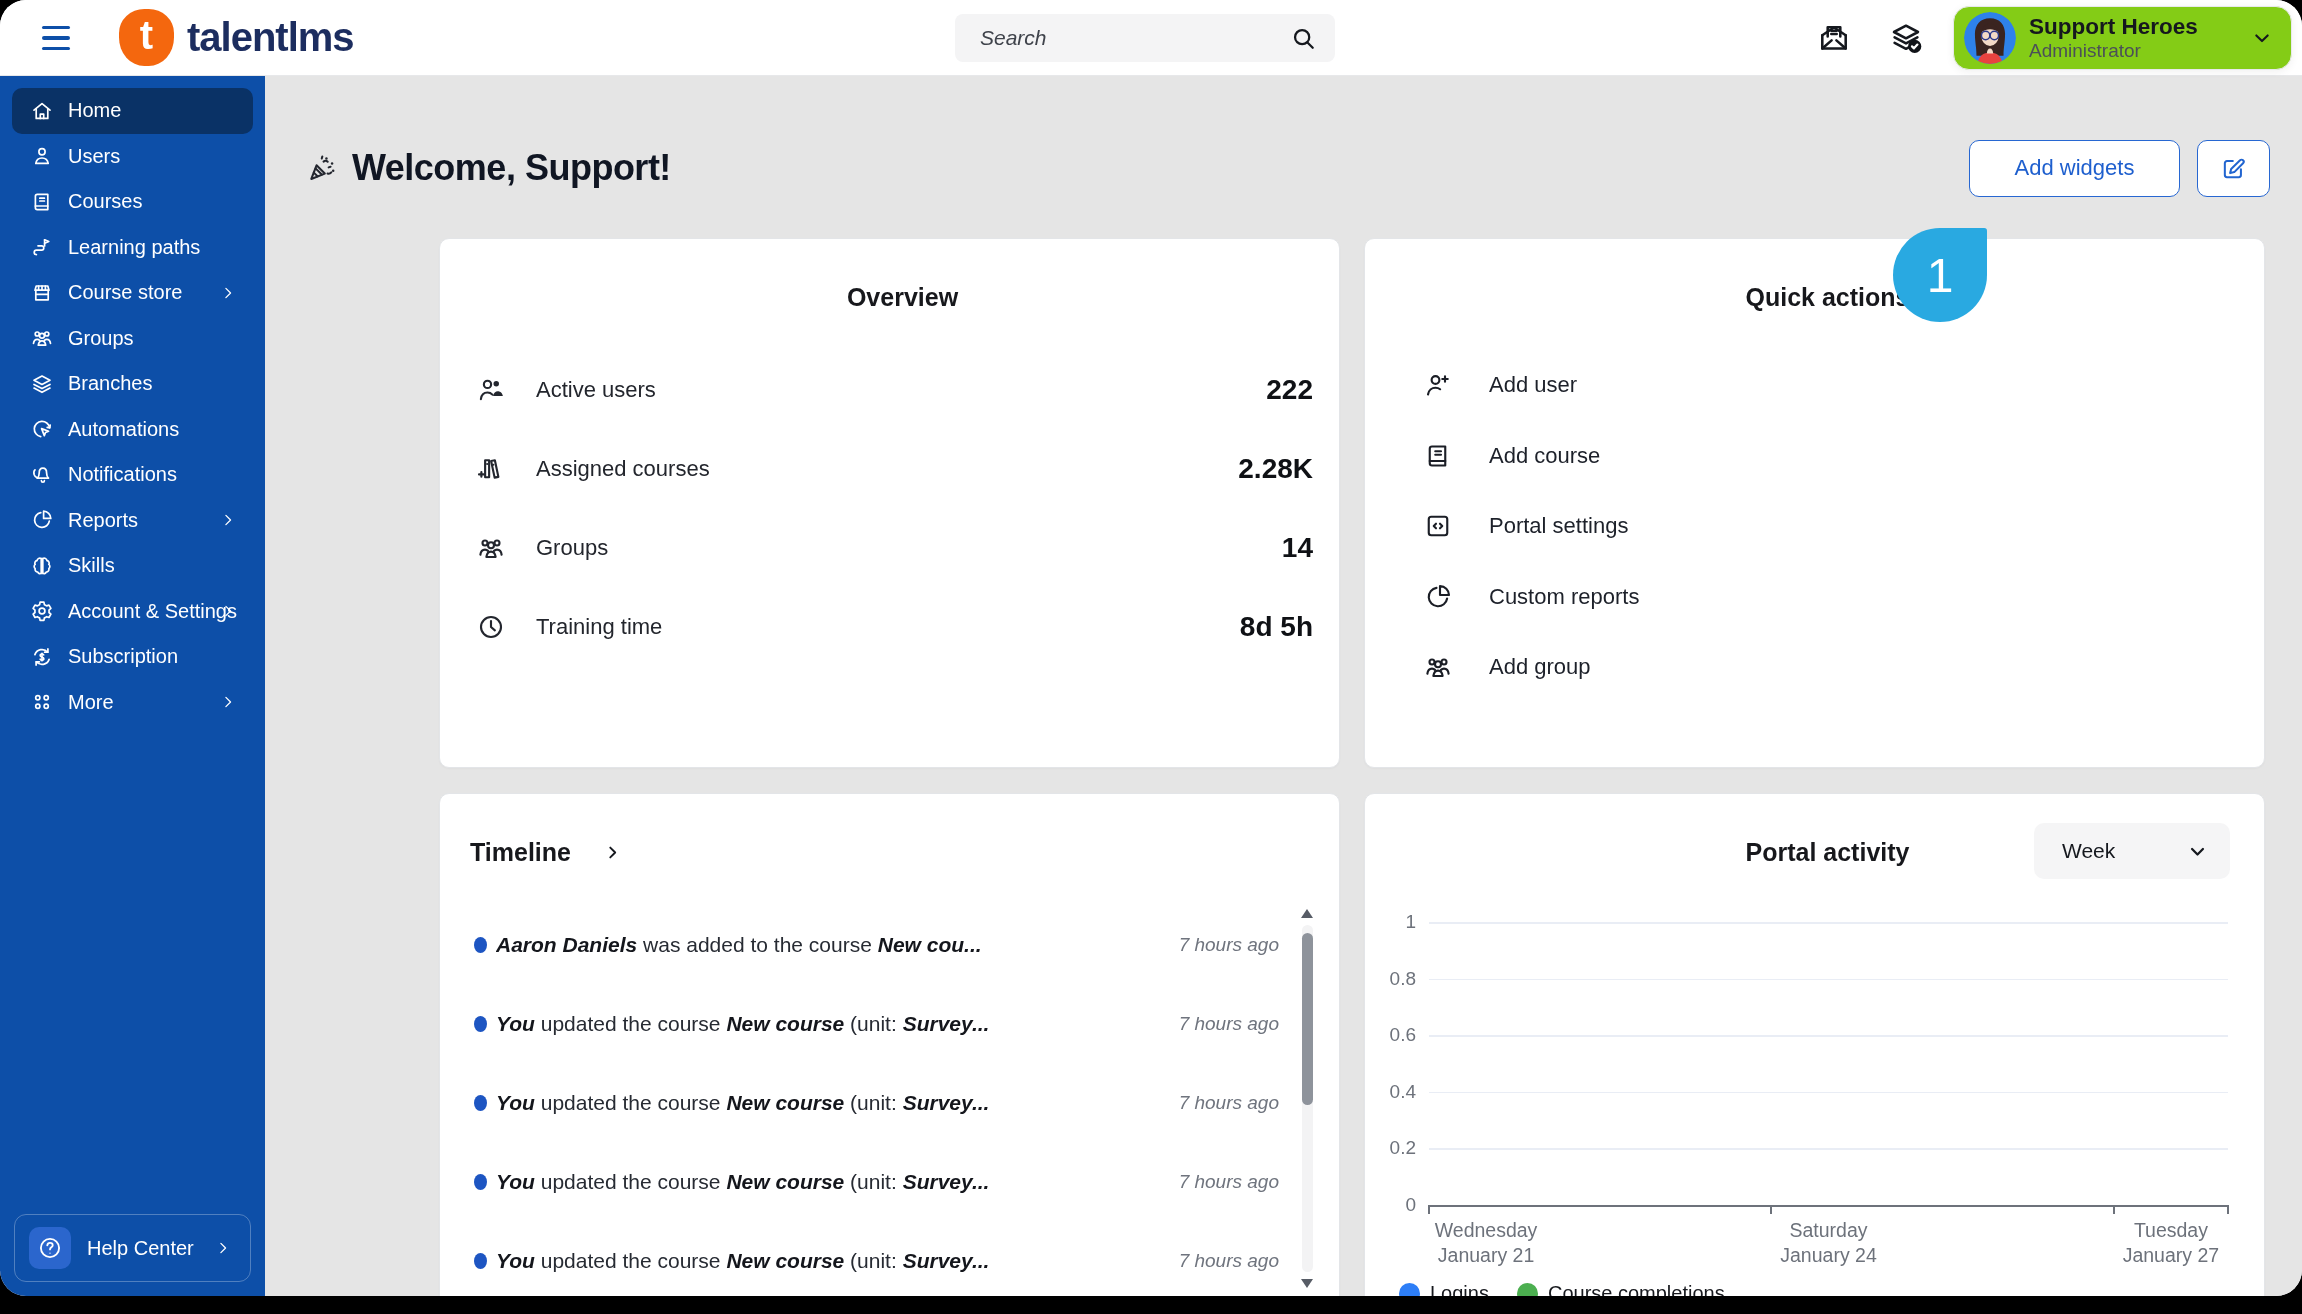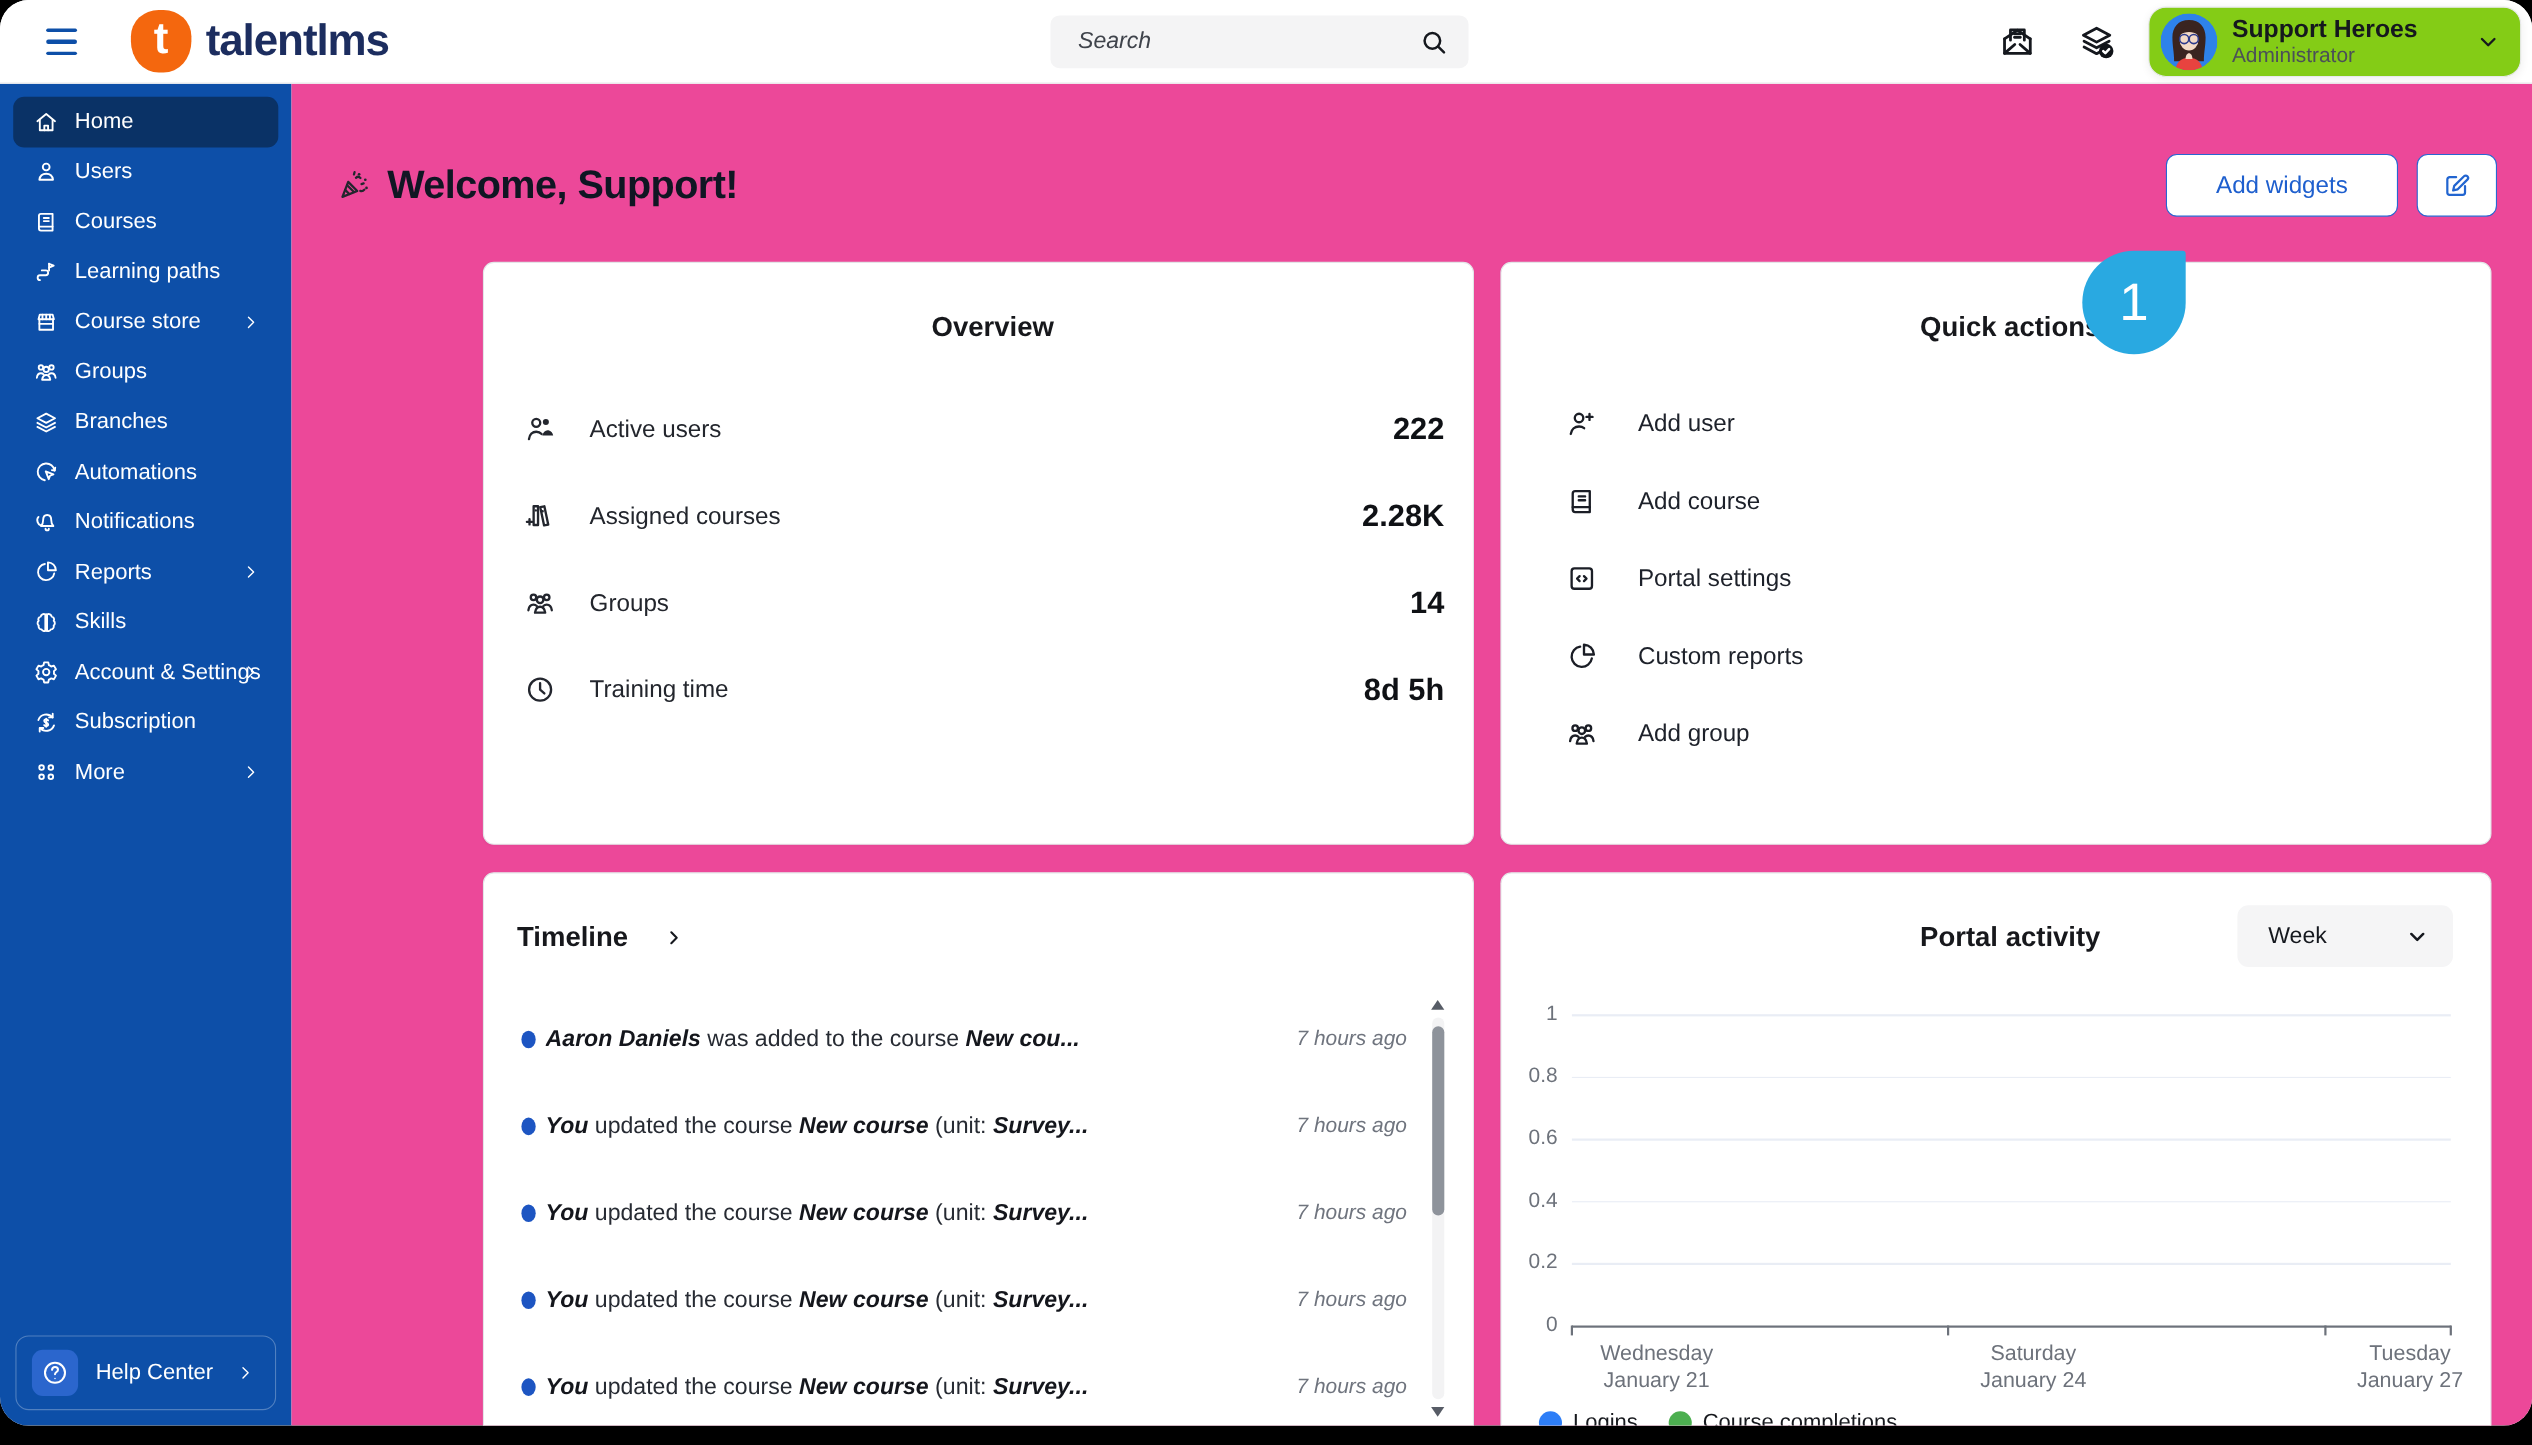--- a/index.html
+++ b/index.html
@@ -36,21 +36,21 @@
   .nav-label { margin-left:14px; font-size:20px; font-weight:500; white-space:nowrap; }
   .nav-item .chev { position:absolute; right:16px; width:18px; height:18px; }
   .icn svg { width:100%; height:100%; display:block; }
   .help-box { margin:14px; border:1px solid rgba(255,255,255,.28); border-radius:12px; padding:12px 14px; display:flex; align-items:center; position:relative; color:#fff; cursor:pointer; }
   .help-ico { width:42px; height:42px; border-radius:10px; background:#2b66cd; display:flex; align-items:center; justify-content:center; }
   .help-ico .icn { width:26px; height:26px; }
   .help-label { margin-left:16px; font-size:20px; font-weight:500; }
   .help-box .chev { position:absolute; right:18px; width:18px; height:18px; }
 
   
-  .main { position:absolute; top:76px; left:265px; right:0; bottom:0; background:#ec4899; }
+  .main { position:absolute; top:76px; left:265px; right:0; bottom:0; background:#e5e5e5; }
   .welcome-row { position:absolute; top:62px; left:40px; right:32px; height:60px; display:flex; align-items:center; }
   .party { width:33px; height:33px; color:#23262e; margin-right:14px; }
   .party svg { width:100%; height:100%; }
   .welcome-title { font-size:36px; font-weight:800; color:#101623; letter-spacing:-.5px; }
   .hdr-actions { margin-left:auto; display:flex; gap:17px; }
   .btn-outline { height:57px; border:1.6px solid #2767d2; border-radius:10px; background:#fff; color:#1e5fce; font-size:22px; font-family:inherit; cursor:pointer; display:flex; align-items:center; justify-content:center; }
   .btn-addwidgets { width:211px; }
   .btn-edit { width:73px; }
   .btn-edit svg { width:27px; height:27px; }
 
@@ -92,21 +92,21 @@
 
   .week-select { position:absolute; right:34px; top:29px; width:196px; height:56px; background:#f5f5f6; border-radius:10px; display:flex; align-items:center; padding:0 22px 0 28px; cursor:pointer; }
   .week-label { font-size:21px; color:#15181e; }
   .week-select .chev-down { margin-left:auto; width:21px; height:21px; color:#15181e; }
 
   .plot { position:absolute; left:64px; right:36px; top:128px; height:283px; }
   .gridline { position:absolute; left:0; right:0; height:1.5px; background:#e9edf5; }
   .gridline.axis { height:2px; background:#6d727b; }
   .ylab { position:absolute; left:-13px; transform:translate(-100%,-50%); font-size:19px; color:#6d727b; }
   .xtick { position:absolute; top:100%; width:2px; height:9px; background:#6d727b; transform:translateX(-1px); }
-  .xlab { position:absolute; top:calc(100% + 13px); transform:translateX(-50%); text-align:center; font-size:19.5px; line-height:1.3; color:#6d727b; white-space:nowrap;margin-left:20px; }
+  .xlab { position:absolute; top:calc(100% + 13px); transform:translateX(-50%); text-align:center; font-size:19.5px; line-height:1.3; color:#6d727b; white-space:nowrap; }
   .legend { position:absolute; left:34px; top:488px; display:flex; gap:28px; align-items:center; }
   .legend-item { display:flex; align-items:center; gap:10px; }
   .legend-dot { width:21px; height:21px; border-radius:50%; }
   .legend-label { font-size:20px; color:#16181d; }
 </style>
 </head>
 <body>
 
 <div class="window">
 

